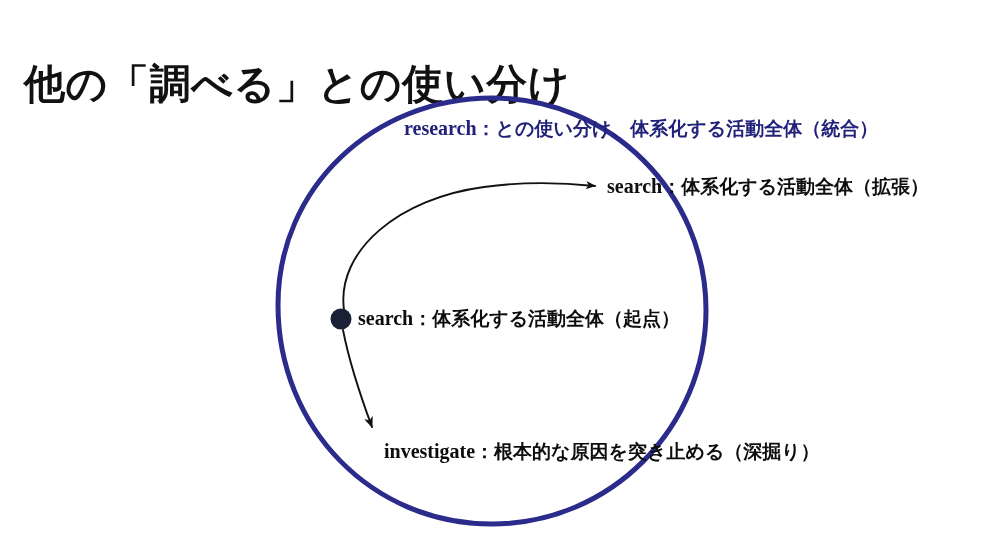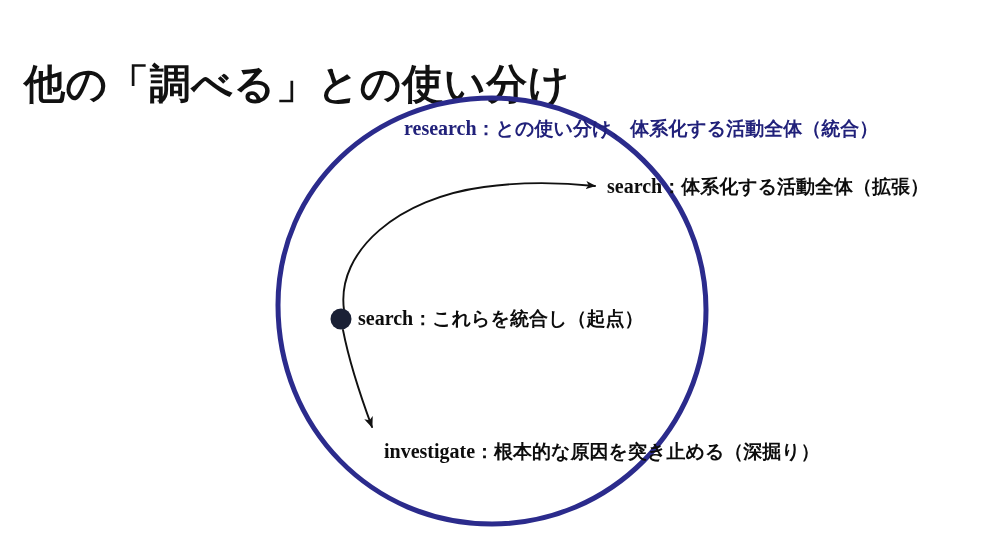--- a/index.html
+++ b/index.html
@@ -119,18 +119,18 @@
 
 <div class="diagram-label" id="label-research">
   <span class="label-term">research</span><span class="label-desc">：</span><span class="label-desc">との使い分け、体系化する活動全体（統合）</span>
 </div>
 
 <div class="diagram-label" id="label-explore">
   <span class="label-term">search</span><span class="label-desc">：</span><span class="label-desc">体系化する活動全体（拡張）</span>
 </div>
 
 <div class="diagram-label" id="label-search">
-  <span class="label-term">search</span><span class="label-desc">：</span><span class="label-desc">これらを統合し（起点）</span>
+  <span class="label-term">search</span><span class="label-desc">：</span><span class="label-desc">体系化する活動全体（起点）</span>
 </div>
 
 <div class="diagram-label" id="label-investigate">
   <span class="label-term">investigate</span><span class="label-desc">：</span><span class="label-desc">根本的な原因を突き止める（深掘り）</span>
 </div>
 
 </body></html>

